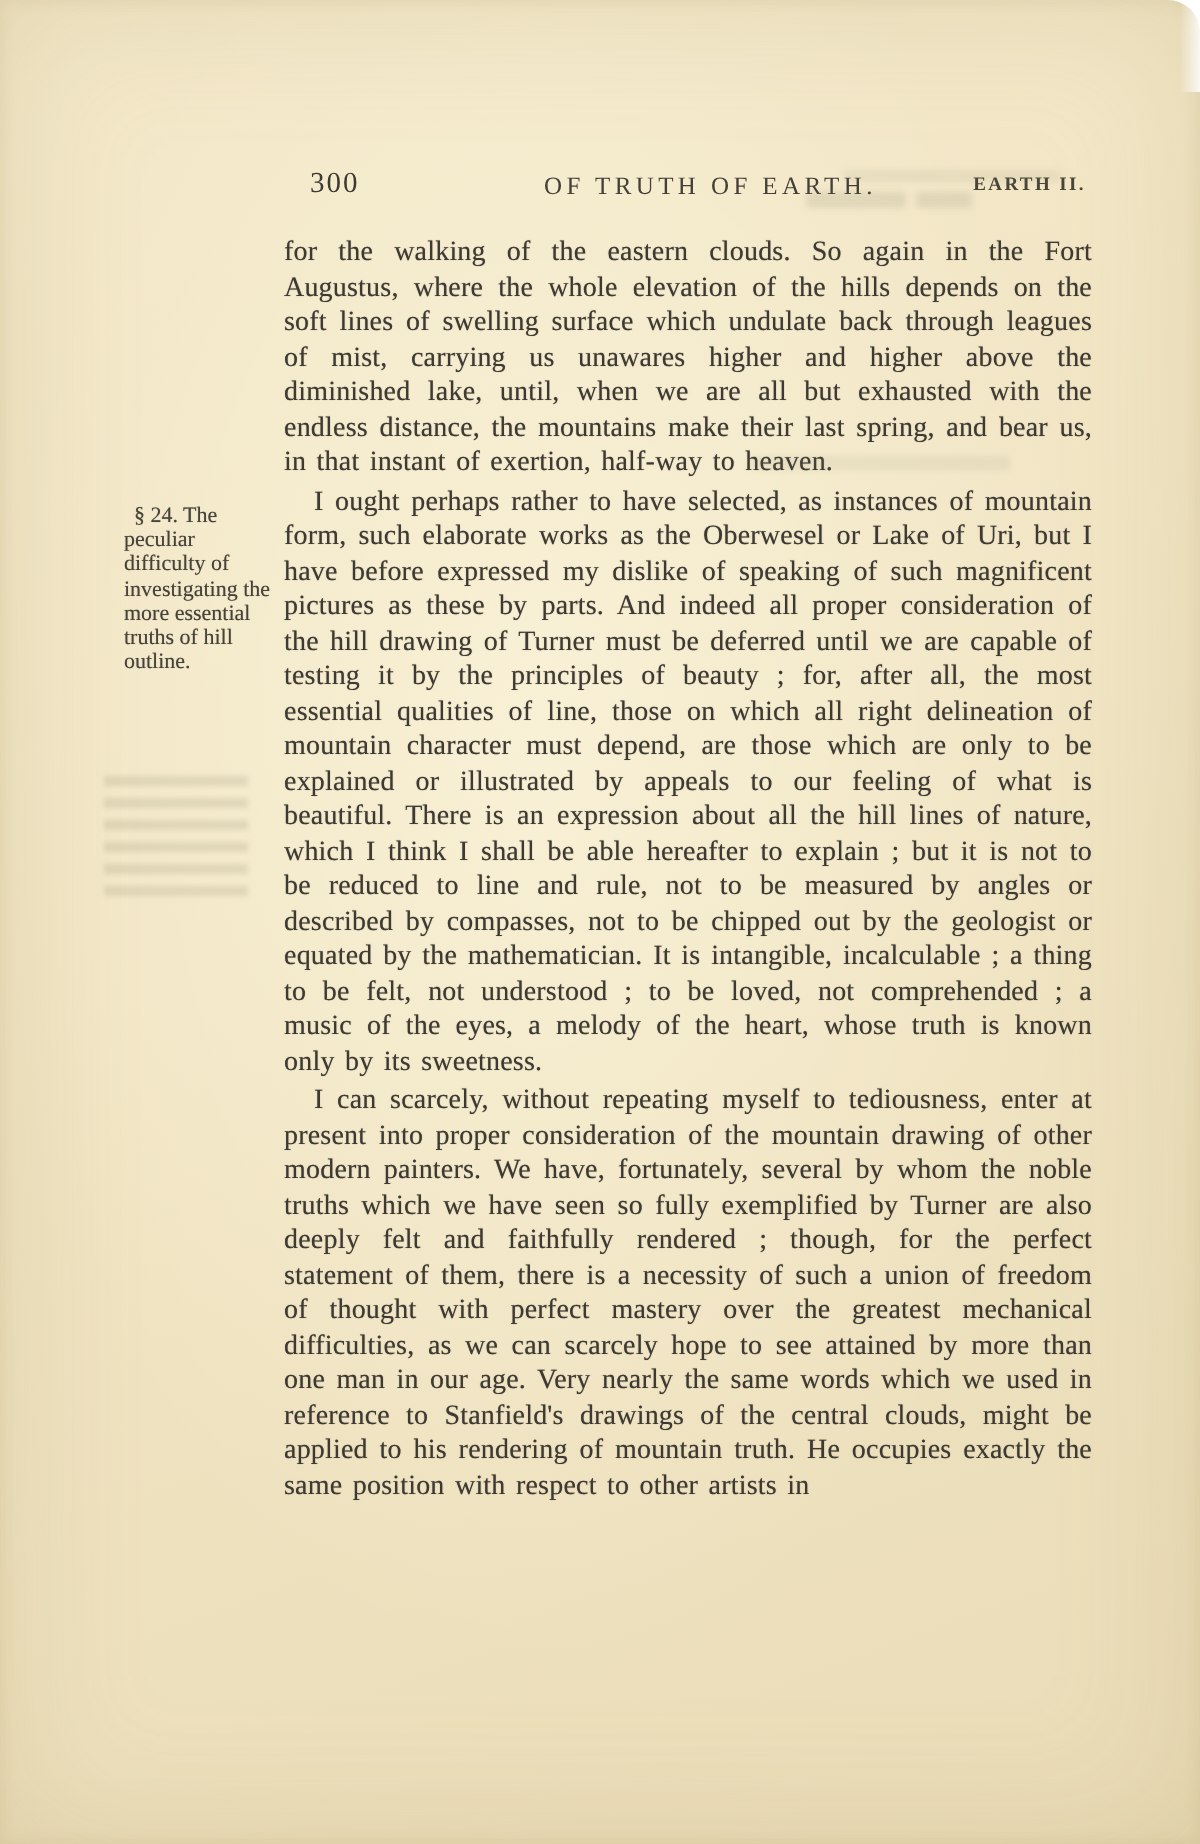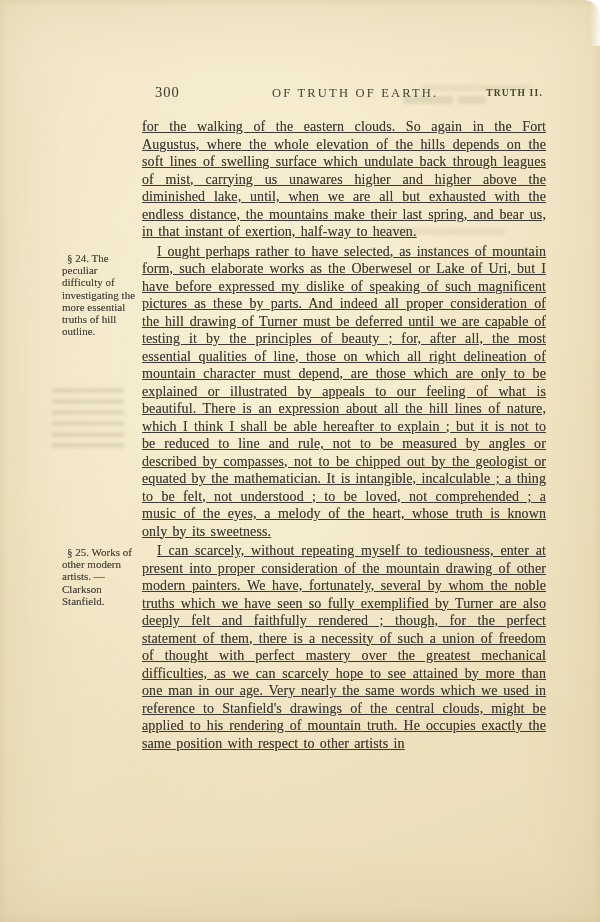--- a/index.html
+++ b/index.html
@@ -39,21 +39,20 @@
   .body-column {
     position: absolute; left: 142px; top: 118px; width: 404px;
   }
   .para {
     margin: 0 0 2px 0;
     font-size: 14px; line-height: 17.5px;
     text-align: justify; text-justify: inter-word;
     word-spacing: 1.6px; letter-spacing: 0.1px;
     color: #3e3a33;
     text-shadow: 0 0 0.5px rgba(62,58,51,0.55);
-    text-decoration: underline;
   }
   .para.indent { text-indent: 15px; }
   
   .margin-note {
     position: absolute; left: 62px; width: 78px;
     font-size: 11px; line-height: 12.2px;
     text-align: left; color: #47423a;
     text-indent: 5px;
     text-shadow: 0 0 0.4px rgba(62,58,51,0.5);
   }
@@ -81,25 +80,24 @@
   }
 </style>
 </head>
 <body>
 
 <div class="page">
 
   <div class="header">
     <span class="pagenum">300</span>
     <span class="running-title">OF TRUTH OF EARTH.</span>
-    <span class="part">TRUTH II.</span>
+    <span class="part">EARTH II.</span>
   </div>
 
   <aside class="margin-note n24">§ 24. The peculiar difficulty of investigating the more essential truths of hill outline.</aside>
-  <aside class="margin-note n25">§ 25. Works of other modern artists. — Clarkson Stanfield.</aside>
 
   <main class="body-column">
     <p class="para">for the walking of the eastern clouds. So again in the Fort Augustus, where the whole elevation of the hills depends on the soft lines of swelling surface which undulate back through leagues of mist, carrying us unawares higher and higher above the diminished lake, until, when we are all but exhausted with the endless distance, the mountains make their last spring, and bear us, in that instant of exertion, half-way to heaven.</p>
     <p class="para indent">I ought perhaps rather to have selected, as instances of mountain form, such elaborate works as the Oberwesel or Lake of Uri, but I have before expressed my dislike of speaking of such magnificent pictures as these by parts. And indeed all proper consideration of the hill drawing of Turner must be deferred until we are capable of testing it by the principles of beauty ; for, after all, the most essential qualities of line, those on which all right delineation of mountain character must depend, are those which are only to be explained or illustrated by appeals to our feeling of what is beautiful. There is an expression about all the hill lines of nature, which I think I shall be able hereafter to explain ; but it is not to be reduced to line and rule, not to be measured by angles or described by compasses, not to be chipped out by the geologist or equated by the mathematician. It is intangible, incalculable ; a thing to be felt, not understood ; to be loved, not comprehended ; a music of the eyes, a melody of the heart, whose truth is known only by its sweetness.</p>
     <p class="para indent">I can scarcely, without repeating myself to tediousness, enter at present into proper consideration of the mountain drawing of other modern painters. We have, fortunately, several by whom the noble truths which we have seen so fully exemplified by Turner are also deeply felt and faithfully rendered ; though, for the perfect statement of them, there is a necessity of such a union of freedom of thought with perfect mastery over the greatest mechanical difficulties, as we can scarcely hope to see attained by more than one man in our age. Very nearly the same words which we used in reference to Stanfield's drawings of the central clouds, might be applied to his rendering of mountain truth. He occupies exactly the same position with respect to other artists in</p>
   </main>
 
   <div class="ghost g1"></div>
   <div class="ghost g2"></div>
   <div class="ghost g3"></div>

